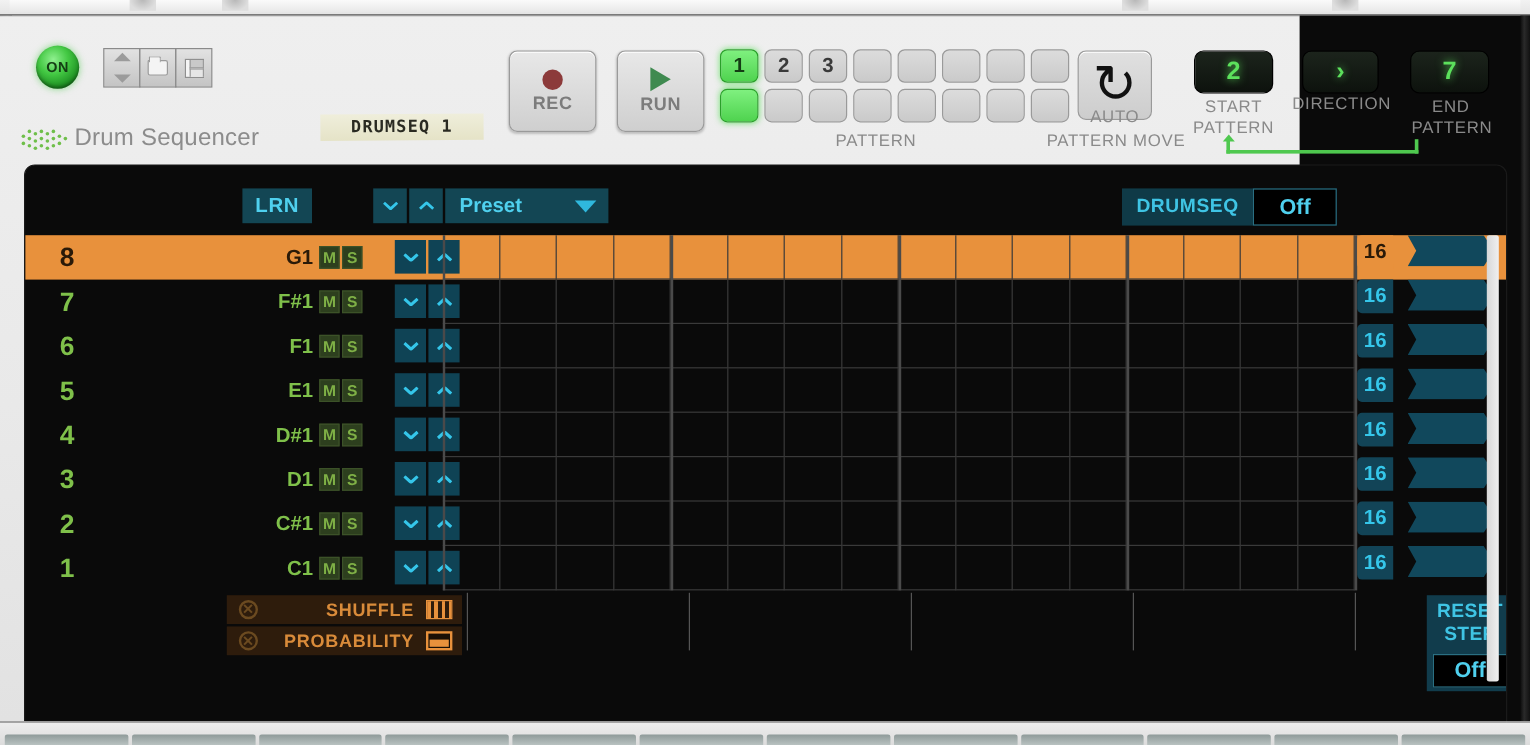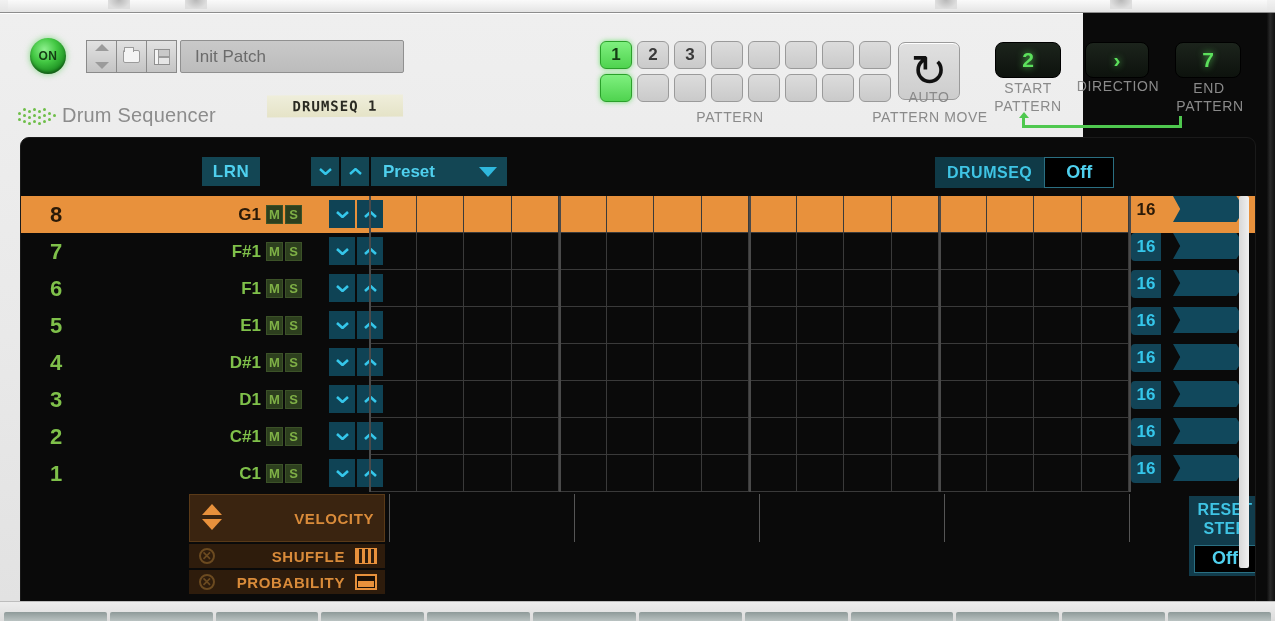--- a/index.html
+++ b/index.html
@@ -287,21 +287,20 @@
       <div class="tri-dn"></div>
     </div>
     <div class="nav-btn">
       <div class="folder-ico"></div>
     </div>
     <div class="nav-btn">
       <div class="save-ico"></div>
     </div>
   </div>
 
-  <div class="patch-name">Init Patch</div>
 
   <div class="logo-dots">
     <span style="left:0px;top:4px"></span>
       <span style="left:0px;top:10px"></span>
     <span style="left:5px;top:0px"></span>
       <span style="left:5px;top:6px"></span>
       <span style="left:5px;top:12px"></span>
     <span style="left:10px;top:2px"></span>
       <span style="left:10px;top:8px"></span>
       <span style="left:10px;top:14px"></span>
@@ -314,20 +313,28 @@
     <span style="left:25px;top:0px"></span>
       <span style="left:25px;top:6px"></span>
       <span style="left:25px;top:12px"></span>
     <span style="left:30px;top:4px"></span>
       <span style="left:30px;top:10px"></span>
     <span style="left:35px;top:6px"></span>
   </div>
   <div class="dev-title">Drum Sequencer</div>
   <div class="tape-label">DRUMSEQ 1</div>
 
+  <div class="big-btn" style="left:424px">
+    <div class="rec-dot"></div>
+    <div class="lbl">REC</div>
+  </div>
+  <div class="big-btn" style="left:514px">
+    <div class="run-tri"></div>
+    <div class="lbl">RUN</div>
+  </div>
 
   <div class="pattern-grid">
     <div class="pat-row">
       <div class="pat-cell on">1</div>
       <div class="pat-cell">2</div>
       <div class="pat-cell">3</div>
       <div class="pat-cell"></div>
       <div class="pat-cell"></div>
       <div class="pat-cell"></div>
       <div class="pat-cell"></div>
@@ -713,27 +720,20 @@
         <div class="sl"></div>
         <div class="sl"></div>
         <div class="sl"></div>
         <div class="sl"></div>
         <div class="sl"></div>
         <div class="sl"></div>
         <div class="sl"></div>
       </div>
 
     <div class="params">
-      <div class="prow velocity">
-        <div class="vel-arrows">
-          <div class="u"></div>
-            <div class="d"></div>
-        </div>
-        <span>VELOCITY</span>
-      </div>
       <div class="prow small">
         <div class="x-circ">✕</div>
         <span style="margin-right:30px">SHUFFLE</span>
         <div class="rep-ico"></div>
       </div>
       <div class="prow small">
         <div class="x-circ">✕</div>
         <span style="margin-right:30px">PROBABILITY</span>
         <div class="prob-ico"></div>
       </div>

